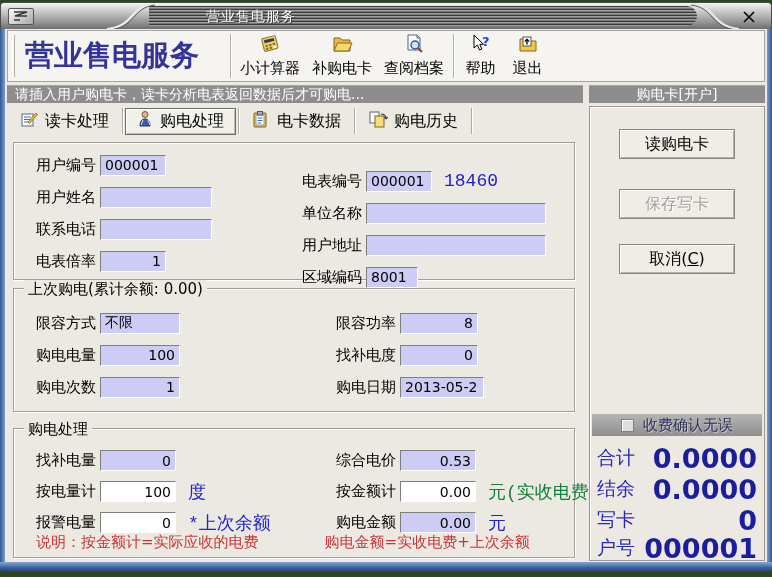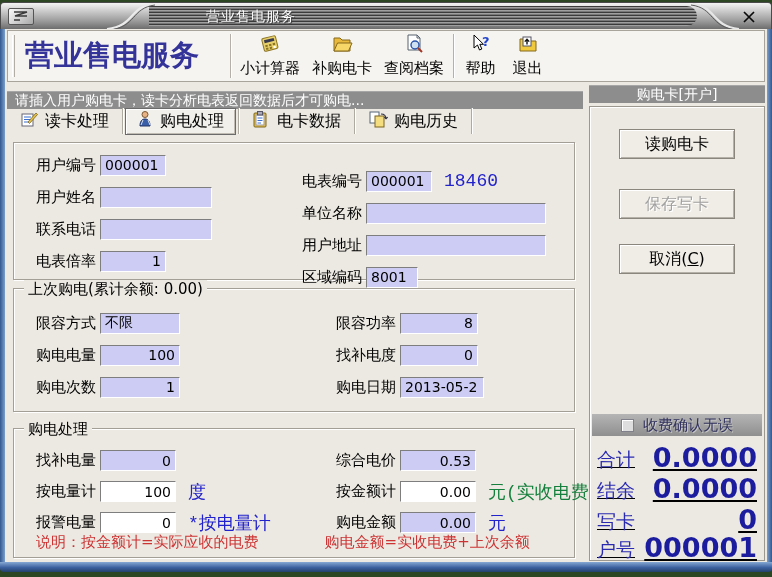--- a/index.html
+++ b/index.html
@@ -36,21 +36,21 @@
   .gripper { width:3px; height:42px; border-left:1px solid #fff; border-right:1px solid #b2aea6; margin-left:4px; }
   .app-title { font-family:"DejaVu Serif","Liberation Serif",serif; font-weight:bold; font-size:29px;
     color:#333399; padding-left:10px; width:212px; white-space:nowrap; overflow:visible; }
   .tsep { width:1px; height:44px; background:#b5b1a9; box-shadow:1px 0 0 #fff; margin:0 3px; }
   .tbtn { width:72px; height:48px; display:flex; flex-direction:column; align-items:center;
     justify-content:center; gap:1px; font-size:15px; color:#000; background:none; border:none;
     font-family:inherit; white-space:nowrap; }
   .tbtn.small { width:47px; }
 
   
-  .msgbar { position:absolute; left:2px; top:62px; width:576px; height:18px; background:#8d8d8d;
+  .msgbar { position:absolute; left:2px; top:56px; width:576px; height:18px; background:#8d8d8d;
     color:#fff; font-size:14px; line-height:18px; padding-left:8px; white-space:nowrap; overflow:hidden;
     box-shadow:inset 0 1px 0 #a6a6a6; }
   .sidehdr { position:absolute; left:584px; top:56px; width:176px; height:18px; background:#8d8d8d;
     color:#fff; font-size:14px; line-height:18px; text-align:center; box-shadow:inset 0 1px 0 #a6a6a6; }
 
   
   .tabbar { position:absolute; left:4px; top:77px; width:574px; height:30px; display:flex; align-items:center; }
   .tab { height:28px; display:flex; align-items:center; gap:6px; padding:0 11px; font-size:16px;
     background:none; border:none; font-family:inherit; color:#000; white-space:nowrap; }
   .tab.active { border:1px solid #6b6b6b; background:#f2f0ea;
@@ -99,21 +99,21 @@
   .sbtn.cancel u { text-decoration:underline; }
   .notes { position:absolute; top:186px; left:5px; right:2px; color:#2222cc; font-size:15px;
     line-height:27px; white-space:nowrap; }
   .notes .ind { padding-left:25px; }
   .confirmbar { position:absolute; top:307px; left:2px; right:2px; height:22px;
     background:linear-gradient(#b5b5b5,#8f8f8f); display:flex; align-items:center;
     justify-content:center; gap:9px; color:#32325e; font-size:15px; text-shadow:1px 1px 0 #c6c6c6; }
   .cbx { width:13px; height:13px; background:#dedede; border:1px solid #80808a;
     box-shadow:inset 1px 1px 0 #fff; }
   .totrow { position:absolute; left:7px; right:7px; height:30px; display:flex;
-    align-items:flex-end; justify-content:space-between;text-decoration:underline; }
+    align-items:center; justify-content:space-between; }
   .t1{top:336px} .t2{top:367px} .t3{top:398px} .t4{top:426px}
   .totlabel { color:#2a2ab0; font-size:19px; }
   .totval { color:#1c1c9e; font-size:27px; font-weight:bold; font-family:"DejaVu Sans",sans-serif; }
 </style>
 </head>
 <body>
 
 <div class="window">
 
   <div class="titlebar">
@@ -336,21 +336,21 @@
             <input class="field w76 ra" value="0" style="">
           </div>
           <div class="frow">
             <span class="flabel">按电量计</span>
             <input class="field white w76 ra" value="100" style="">
             <span class="aux blue">度</span>
           </div>
           <div class="frow">
             <span class="flabel">报警电量</span>
             <input class="field white w76 ra" value="0" style="">
-            <span class="aux blue">*按电量计</span>
+            <span class="aux blue">*上次余额</span>
           </div>
         </div>
         <div class="gcol c2">
           <div class="frow">
             <span class="flabel">综合电价</span>
             <input class="field w76 ra" value="0.53" style="">
           </div>
           <div class="frow">
             <span class="flabel">按金额计</span>
             <input class="field white w76 ra" value="0.00" style="">

